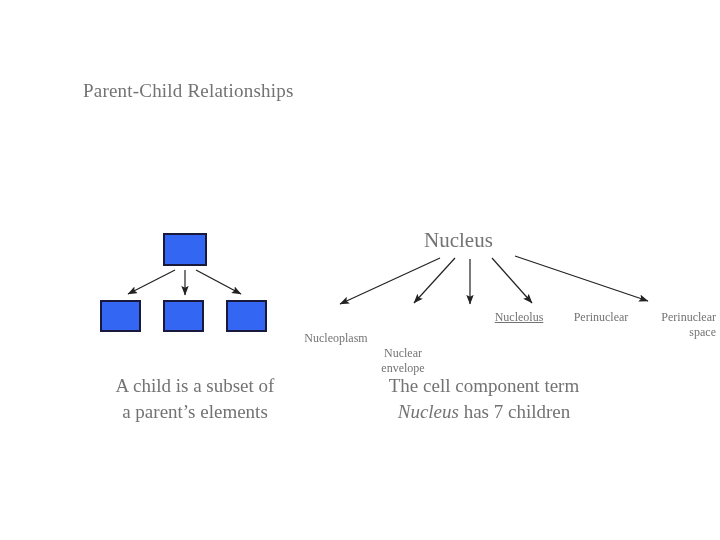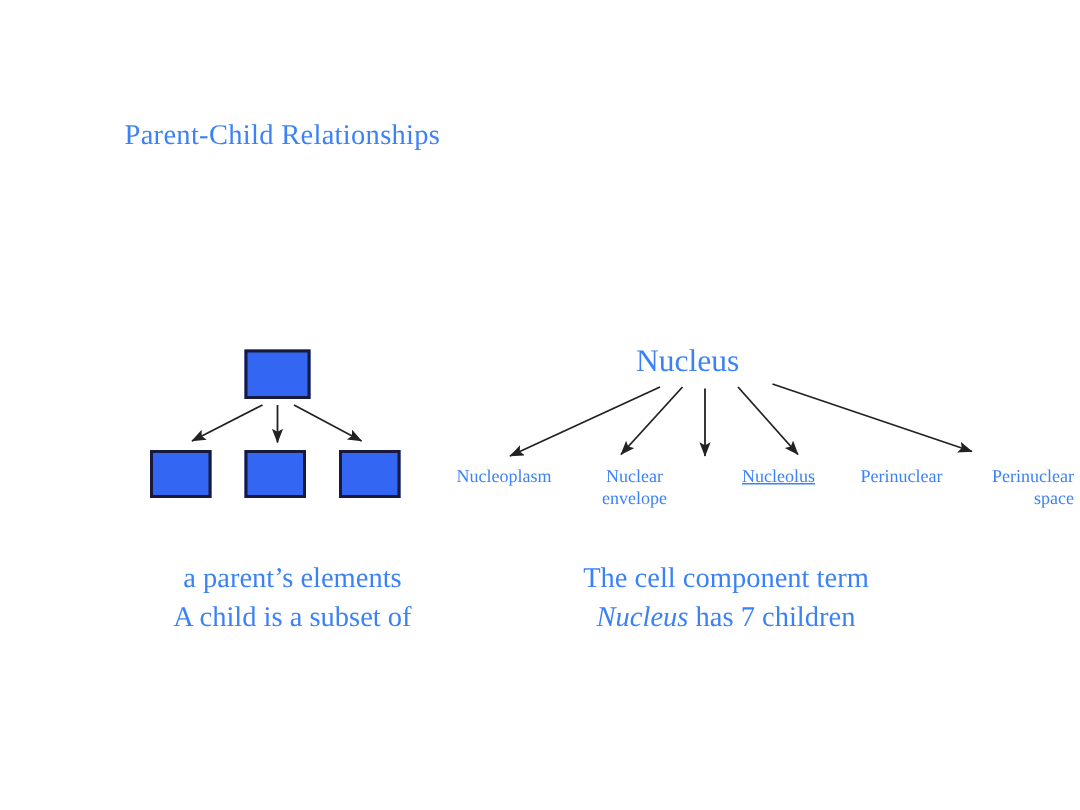--- a/index.html
+++ b/index.html
@@ -7,21 +7,21 @@
     padding: 0;
     background: #ffffff;
   }
   #slide {
     position: relative;
     width: 720px;
     height: 540px;
     background: #ffffff;
     overflow: hidden;
     font-family: "Liberation Serif", "DejaVu Serif", serif;
-    color: #3b82f6;
+    color: #737373;
   }
 
   
   .slide-title {
     position: absolute;
     left: 83px;
     top: 81px;
     font-size: 19px;
     font-weight: normal;
     letter-spacing: 0.2px;
@@ -60,22 +60,22 @@
     white-space: nowrap;
   }
   .leaf-label {
     position: absolute;
     top: 310px;
     font-size: 12px;
     line-height: 15px;
     text-align: center;
     white-space: pre-line;
   }
-  .leaf-0 { left: 293px; width: 86px; }
-  .leaf-1 { left: 390px; width: 66px; }
+  .leaf-0 { left: 293px; width: 86px; margin-top: 21px; }
+  .leaf-1 { left: 370px; width: 66px; margin-top: 36px; }
   .leaf-2 { left: 482px; width: 74px; text-decoration: underline; }
   .leaf-3 { left: 556px; width: 90px; }
   .leaf-4 { left: 640px; width: 76px; text-align: right; }
 
   
   .caption {
     position: absolute;
     font-size: 19px;
     line-height: 26px;
     text-align: center;
@@ -122,22 +122,22 @@
 
   <div class="leaf-label leaf-0">Nucleoplasm</div>
   <div class="leaf-label leaf-1">Nuclear
 envelope</div>
   <div class="leaf-label leaf-2">Nucleolus</div>
   <div class="leaf-label leaf-3">Perinuclear</div>
   <div class="leaf-label leaf-4">Perinuclear
 space</div>
 
   <div class="caption caption-left">
+    <div>A child is a subset of</div>
     <div>a parent’s elements</div>
-    <div>A child is a subset of</div>
   </div>
 
   <div class="caption caption-right">
     <div>The cell component term</div>
     <div><em>Nucleus</em><span> has 7 children</span></div>
   </div>
 
 </div>
 
 </body></html>

